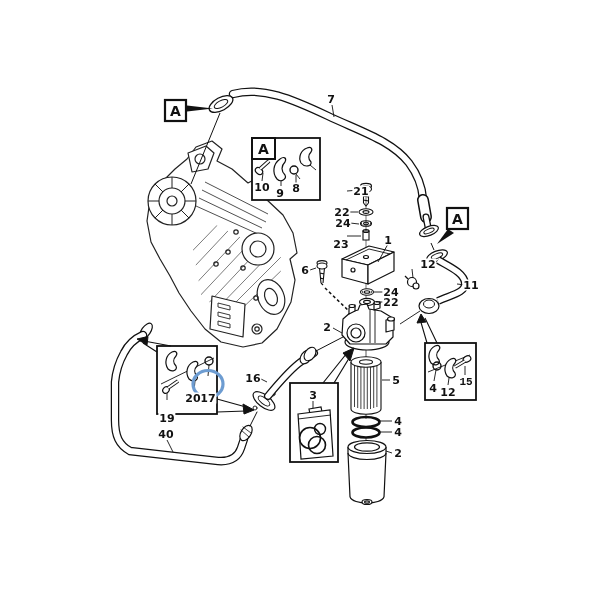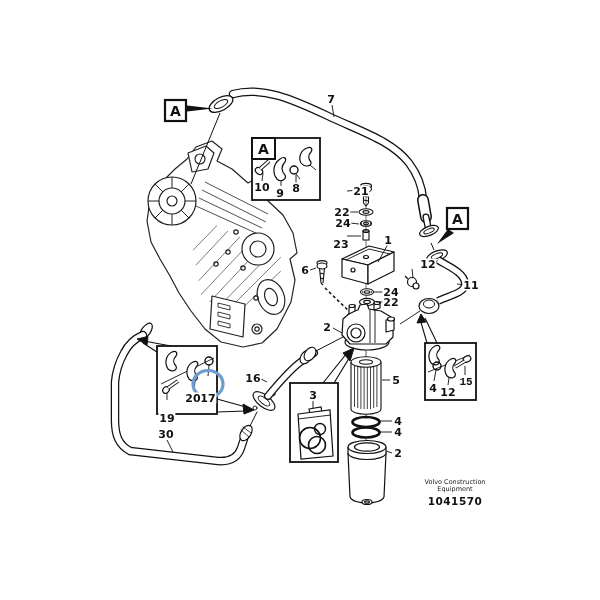--- a/index.html
+++ b/index.html
@@ -292,29 +292,24 @@
 <span class="callout" style="left:428px;top:264px;">12</span>
 <span class="callout" style="left:305px;top:270px;">6</span>
 <span class="callout" style="left:471px;top:285px;">11</span>
 <span class="callout" style="left:391px;top:292px;">24</span>
 <span class="callout" style="left:391px;top:302px;">22</span>
 <span class="callout" style="left:327px;top:327px;">2</span>
 <span class="callout" style="left:253px;top:378px;">16</span>
 <span class="callout" style="left:208px;top:398px;">17</span>
 <span class="callout" style="left:193px;top:398px;">20</span>
 <span class="callout" style="left:167px;top:418px;">19</span>
-<span class="callout" style="left:166px;top:434px;">30</span>
+<span class="callout" style="left:166px;top:434px;">40</span>
 <span class="callout" style="left:313px;top:395px;">3</span>
 <span class="callout" style="left:396px;top:380px;">5</span>
 <span class="callout" style="left:398px;top:421px;">4</span>
 <span class="callout" style="left:398px;top:432px;">4</span>
 <span class="callout" style="left:398px;top:453px;">2</span>
 <span class="callout" style="left:433px;top:388px;">4</span>
 <span class="callout" style="left:448px;top:392px;">12</span>
 <span class="callout" style="left:466px;top:382px;font-family:Liberation Mono, monospace;">15</span>
 
-<div id="footer">
-  <div class="tiny">Volvo Construction</div>
-  <div class="tiny">Equipment</div>
-  <div class="num">1041570</div>
+
 </div>
 
-</div>
-
 </body></html>

